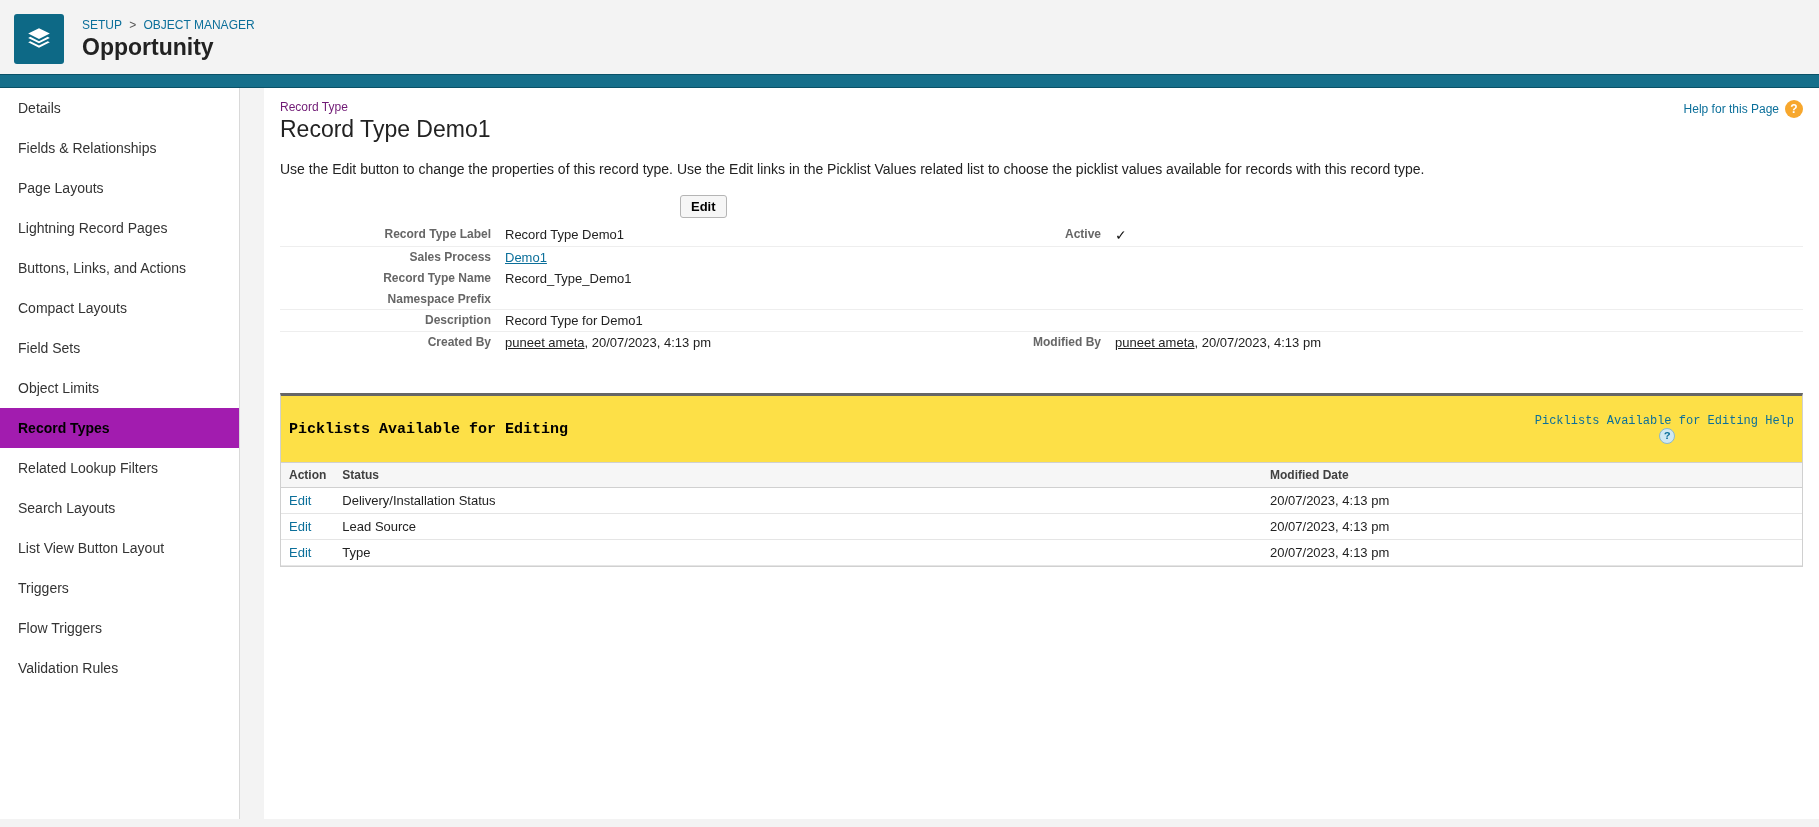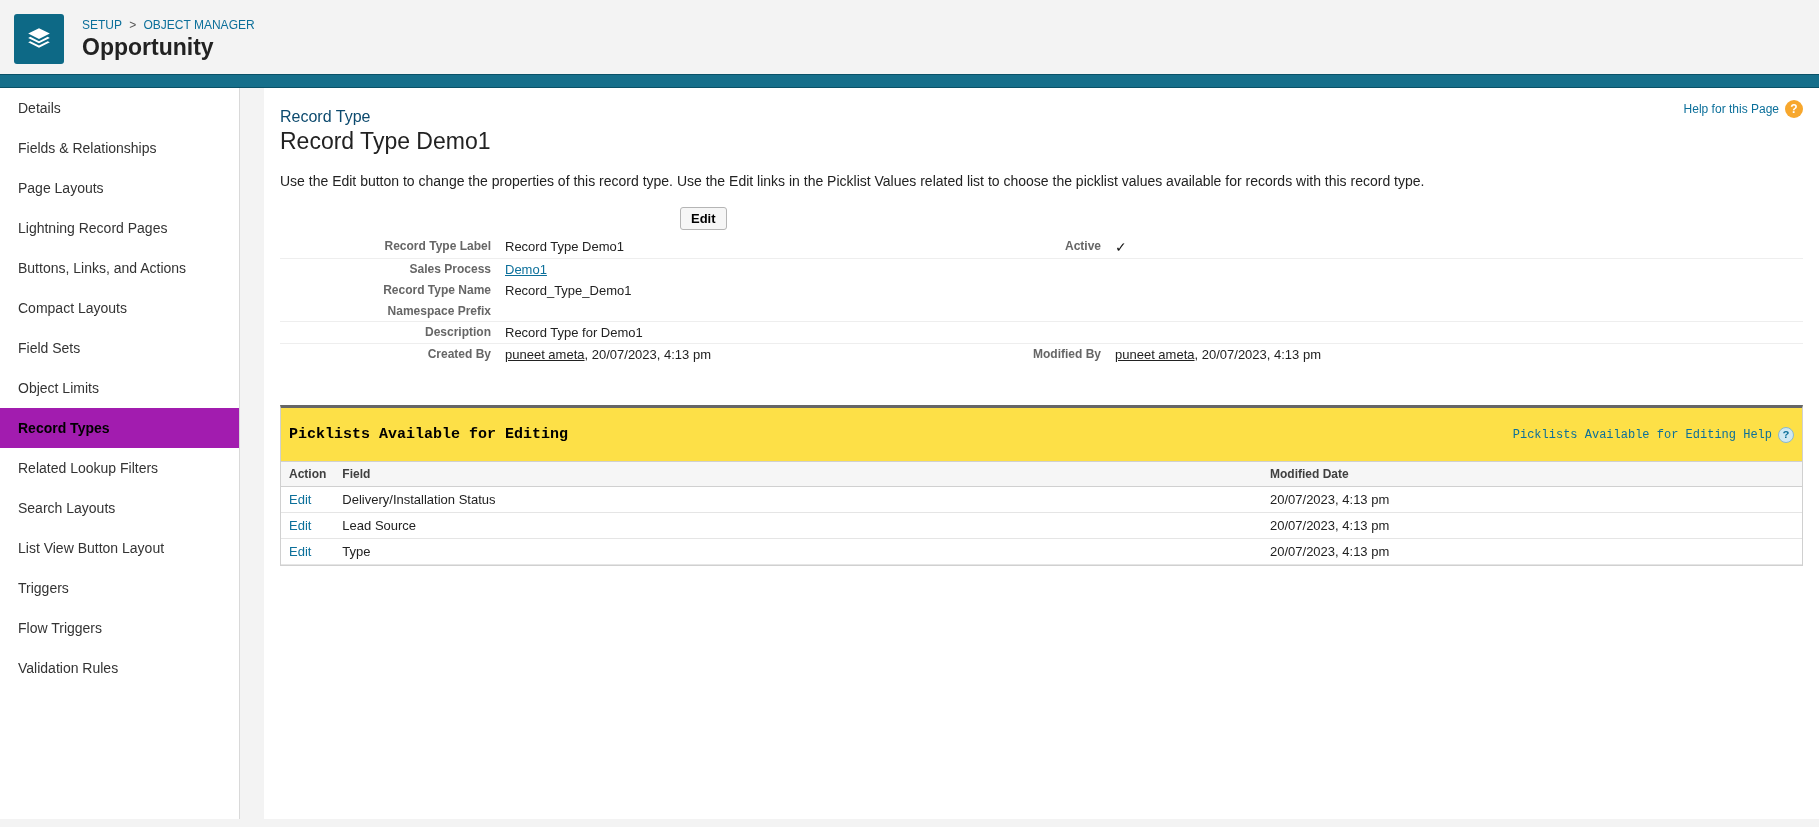--- a/index.html
+++ b/index.html
@@ -32,21 +32,21 @@
   .side-item {
     padding: 12px 18px; font-size: 14px; color: #333; cursor: pointer;
   }
   .side-item.active { background: #a21caf; font-weight: 700; color: #000; border-left: 0; }
   .content {
     flex: 1; background: #fff; padding: 12px 16px 20px 16px; position: relative;
     overflow-x: visible;
   }
   .content-header { display: flex; align-items: flex-start; }
   .title-block { flex: 1; }
-  .subtitle { font-size: 16px; color: #0c4a6e; margin-top: 8px; }
+  .subtitle { font-size: 12px; color: #701a75; }
   .page-title { font-size: 23px; font-weight: 400; color: #222; margin-top: 2px; }
   .help-link { font-size: 12px; color: #0b6f9a; text-decoration: none; display: flex; align-items: center; }
   .help-icon {
     width: 18px; height: 18px; border-radius: 50%; background: #f7a72d;
     color: #fff; font-size: 12px; font-weight: 700; display: flex; align-items: center; justify-content: center;
     margin-left: 6px;
   }
   .intro { margin-top: 18px; font-size: 14px; color: #222; }
   .edit-btn-row { text-align: left; margin-top: 18px; padding-left: 400px; }
   .edit-btn {
@@ -65,21 +65,21 @@
   .check { font-size: 14px; color: #111; }
   .section {
     margin-top: 40px; border: 1px solid #d0d0d0; border-top: 3px solid #666; background: #fff;
   }
   .section-head {
     padding: 18px 8px; background: #fde047; display: flex; align-items: center;
     border-bottom: 1px solid #d0d0d0;
     font-family: Liberation Mono, monospace;
   }
   .section-title { font-size: 15px; font-weight: 700; color: #000; flex: 1; }
-  .section-help { font-size: 12px; color: #0b6f9a; text-decoration: none; display: flex; align-items: center; }
+  .section-help { font-size: 12px; color: #0b6f9a; text-decoration: none; display: flex; align-items: center; flex-direction: column; }
   .section-help-icon {
     width: 16px; height: 16px; border-radius: 50%; background: #cfe8f3; color: #0b6f9a;
     font-size: 11px; font-weight: 700; display: flex; align-items: center; justify-content: center; margin-left: 6px;
     border: 1px solid #8bb8cc;
   }
   .pl-table { width: 100%; border-collapse: collapse; }
   .pl-table th { text-align: left; font-size: 12px; font-weight: 700; color: #404040; padding: 5px 8px; border-bottom: 1px solid #d0d0d0; background: #f6f6f6; }
   .pl-table td { font-size: 13px; padding: 5px 8px; border-bottom: 1px solid #e5e5e5; }
   .pl-table th.action, .pl-table td.action { width: 50px; }
   .pl-table td a { color: #0b6f9a; text-decoration: none; }
@@ -192,21 +192,21 @@
         <div class="section-title">Picklists Available for Editing</div>
         <a href="#" class="section-help">
           <span>Picklists Available for Editing Help</span>
           <span class="section-help-icon">?</span>
         </a>
       </div>
       <table class="pl-table">
         <thead>
           <tr>
             <th class="action">Action</th>
-            <th>Field</th>
+            <th>Status</th>
             <th class="date">Modified Date</th>
           </tr>
         </thead>
         <tbody id="pl-body">
             <tr>
               <td class="action"><a href="#">Edit</a></td>
               <td>Delivery/Installation Status</td>
               <td class="date">20/07/2023, 4:13 pm</td>
             </tr>
             <tr>

